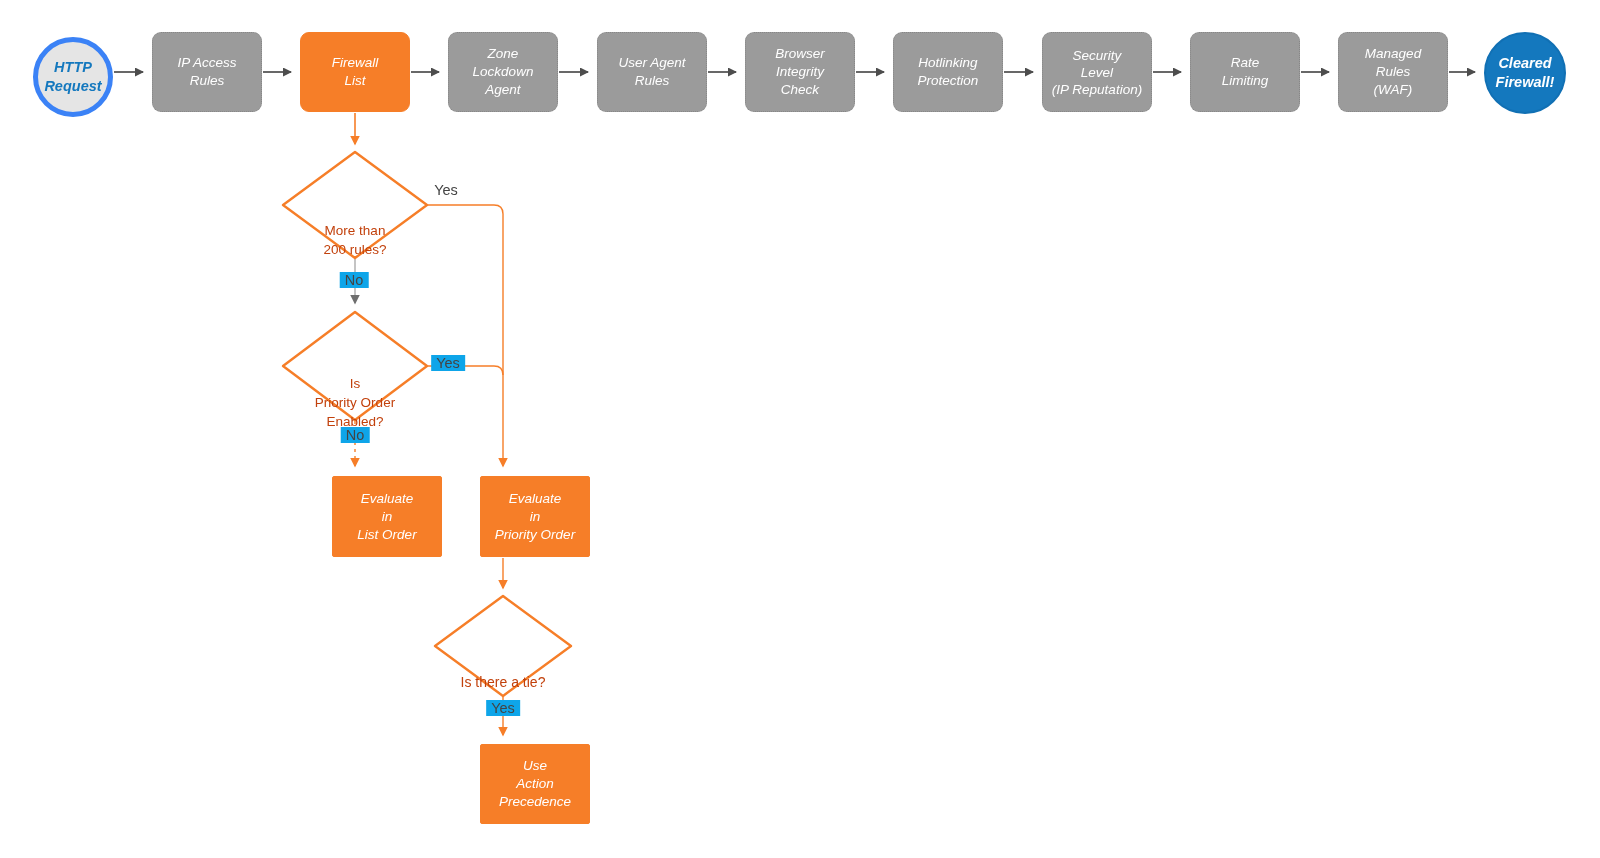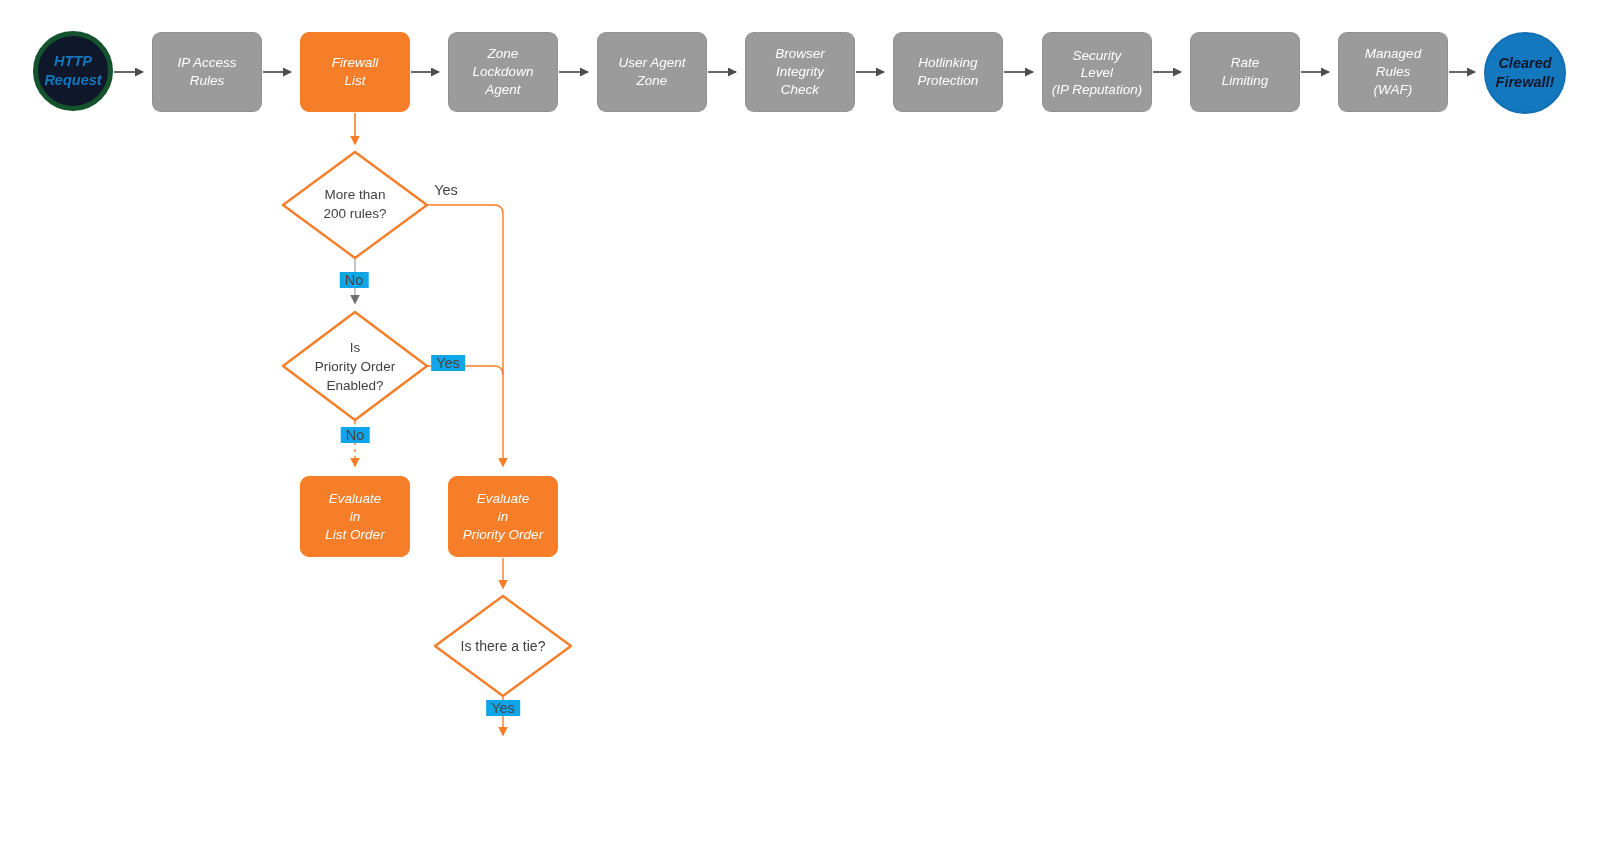--- a/index.html
+++ b/index.html
@@ -39,60 +39,62 @@
   }
   .process.orange, .action {
     background: #F67E28;
     border: 1px solid #F67E28;
   }
   .action {
     position: absolute;
     box-sizing: border-box;
     width: 110px;
     height: 81px;
-    border-radius: 9px;
+    border-radius: 2px;
     color: #ffffff;
     font-style: italic;
     font-size: 13.5px;
     line-height: 18px;
     display: flex;
     align-items: center;
     justify-content: center;
     text-align: center;
     white-space: pre-line;
+    margin-left: 32px;
   }
   .terminal {
     border-radius: 50%;
     font-weight: 700;
     font-style: italic;
     font-size: 14.5px;
     line-height: 19px;
   }
   .terminal.start {
-    left: 33px; top: 31px;
+    left: 33px; top: 37px;
     width: 80px; height: 80px;
-    background: #0f172a;
-    border: 5px solid #14532d;
+    background: #e5e5e5;
+    border: 5px solid #3b82f6;
     color: #1478BE;
   }
   .terminal.end {
     left: 1484px; top: 32px;
     width: 82px; height: 82px;
     background: #1478BE;
     border: 2px solid #1170B4;
-    color: #0f172a;
+    color: #ffffff;
   }
   .diamond-label {
     position: absolute;
     transform: translate(-50%, -50%);
     text-align: center;
     white-space: pre-line;
-    color: #404040;
+    color: #c2410c;
     font-size: 13.5px;
     line-height: 19px;
+    margin-top: 36px;
   }
   .edge-label {
     position: absolute;
     transform: translate(-50%, -50%);
     color: #444444;
     font-size: 14.5px;
   }
   .edge-label.bg {
     background: #0ea5e9;
     padding: 0 5px;
@@ -157,21 +159,21 @@
 Request</div>
 
   <div class="node process" style="left:152px">IP Access
 Rules</div>
   <div class="node process orange" style="left:300px">Firewall
 List</div>
   <div class="node process" style="left:448px">Zone
 Lockdown
 Agent</div>
   <div class="node process" style="left:597px">User Agent
-Zone</div>
+Rules</div>
   <div class="node process" style="left:745px">Browser
 Integrity
 Check</div>
   <div class="node process" style="left:1042px; line-height:17px">Security
 Level
 (IP Reputation)</div>
   <div class="node process" style="left:893px">Hotlinking
 Protection</div>
   <div class="node process" style="left:1190px">Rate
 Limiting</div>
@@ -188,20 +190,23 @@
 Priority Order
 Enabled?</div>
   <div class="diamond-label" style="left:503px; top:646px; font-size:14px">Is there a tie?</div>
 
   <div class="action" style="left:300px; top:476px">Evaluate
 in
 List Order</div>
   <div class="action" style="left:448px; top:476px">Evaluate
 in
 Priority Order</div>
+  <div class="action" style="left:448px; top:744px; height:80px">Use
+Action
+Precedence</div>
 
   <div class="edge-label" style="left:446px; top:190px">Yes</div>
   <div class="edge-label bg" style="left:354px; top:280px">No</div>
   <div class="edge-label bg" style="left:448px; top:363px">Yes</div>
   <div class="edge-label bg" style="left:355px; top:435px">No</div>
   <div class="edge-label bg" style="left:503px; top:708px">Yes</div>
 
 </div>
 
 </body></html>

